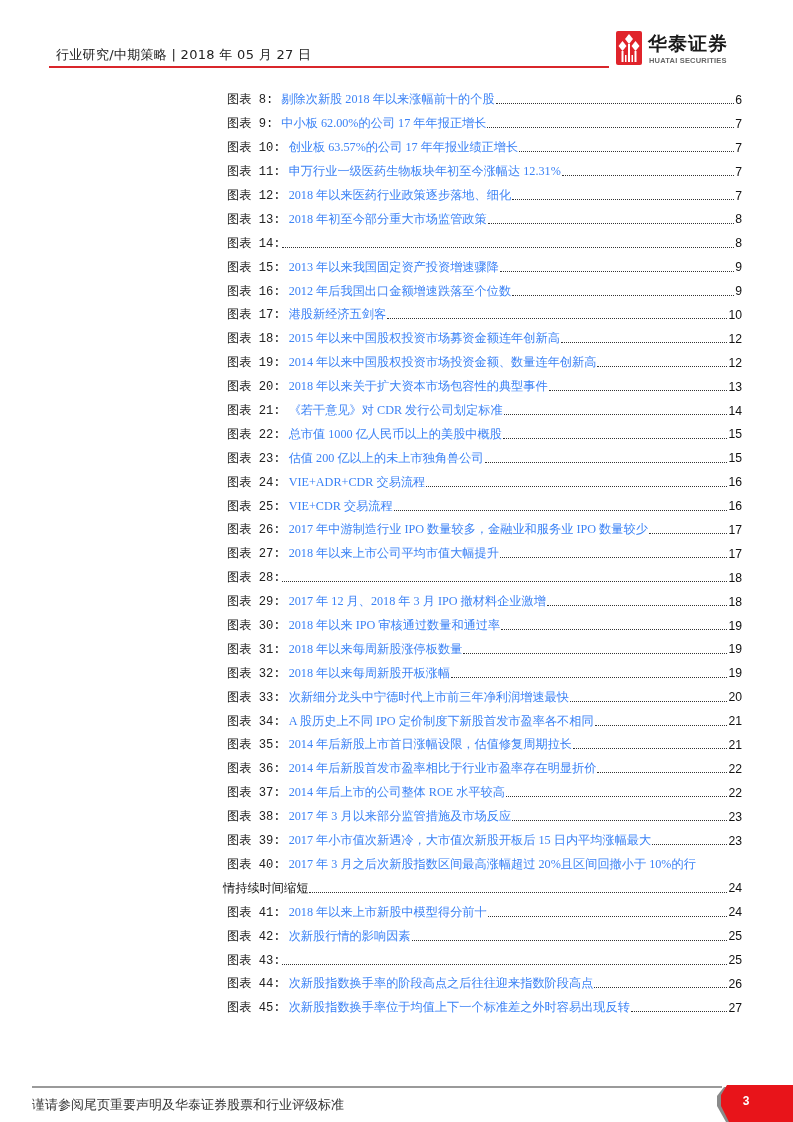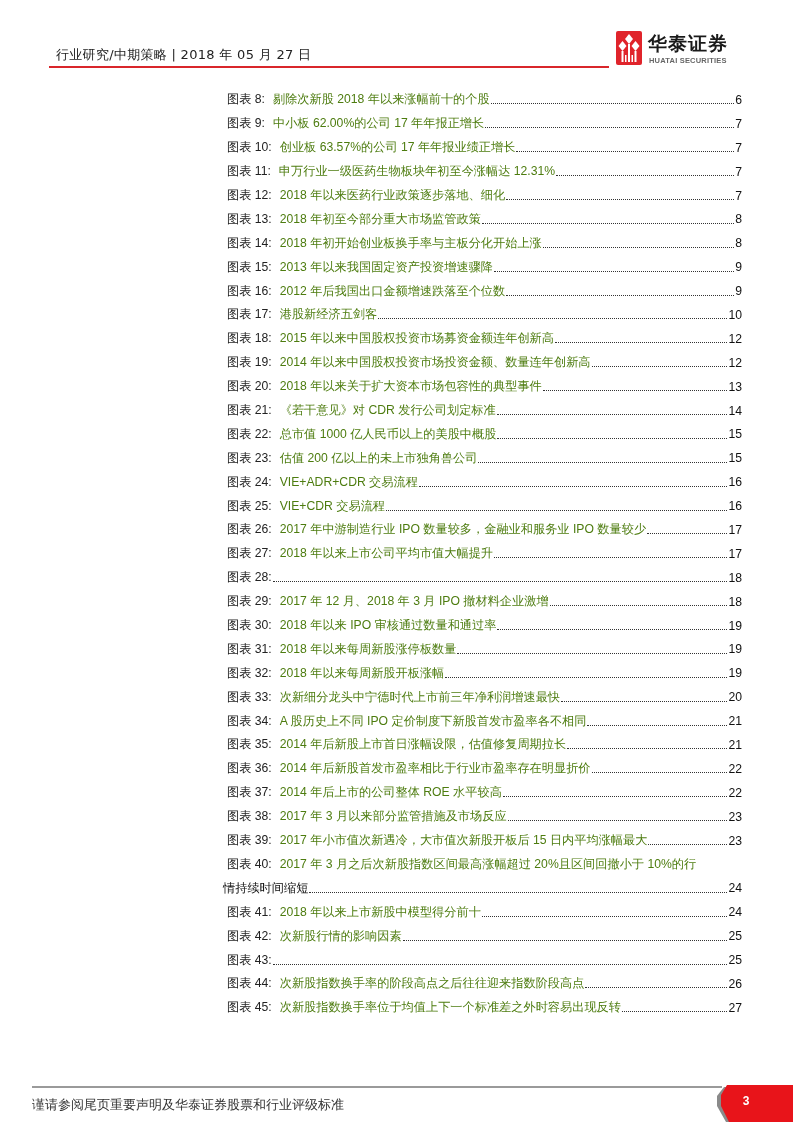--- a/index.html
+++ b/index.html
@@ -8,22 +8,22 @@
     .header { position: absolute; left: 48px; top: 46px; width: 700px; height: 20px; }
     .header-text { position: absolute; left: 2px; top: 0; font-size: 13px; color: #222; white-space: nowrap; letter-spacing: 0.3px; margin-left: 6px; }
     .header-rule { position: absolute; left: 49px; top: 66px; width: 560px; height: 2px; background: #d9262b; }
     .logo { position: absolute; left: 616px; top: 31px; width: 140px; height: 40px; }
     .logo-mark { position: absolute; left: 0; top: 0; width: 26px; height: 34px; }
     .logo-cn { position: absolute; left: 32px; top: 0px; font-size: 19px; font-weight: bold; color: #1a1a1a; letter-spacing: 1px; white-space: nowrap; }
     .logo-en { position: absolute; left: 33px; top: 25px; font-size: 7.5px; color: #666; font-weight: bold; letter-spacing: 0.2px; white-space: nowrap; font-family: "Liberation Sans", sans-serif; }
 
     .toc { position: absolute; left: 227px; top: 88px; width: 515px; }
     .toc-row { position: relative; height: 23.9px; font-size: 12.2px; display: flex; align-items: center; white-space: nowrap; }
-    .toc-label { flex: 0 0 auto; color: #222; font-family: Liberation Sans, sans-serif; }
-    .toc-title { flex: 0 0 auto; margin-left: 8px; color: #4d7c0f; font-family: Liberation Sans, sans-serif; }
+    .toc-label { flex: 0 0 auto; color: #222; font-family: Liberation Mono, monospace; }
+    .toc-title { flex: 0 0 auto; margin-left: 8px; color: #3b82f6; font-family: Liberation Serif, serif; }
     .toc-dots { flex: 1 1 auto; border-bottom: 1.3px dotted #333; margin: 0 1px; position: relative; top: 4px; height: 0; min-width: 6px; }
     .toc-page { flex: 0 0 auto; color: #111; font-family: "Liberation Sans", sans-serif; }
     .toc-row.wrap-first .toc-title { flex: 1 1 auto; }
     .toc-row.wrap-cont .toc-cont { flex: 0 0 auto; color: #111; font-family: "Liberation Sans", "DejaVu Sans", sans-serif; }
     .toc-row.wrap-cont { margin-left: 0; }
 
     .footer-rule { position: absolute; left: 32px; top: 1086px; width: 690px; height: 2px; background: #9a9a9a; }
     .footer-text { position: absolute; left: 32px; top: 1096px; font-size: 13px; color: #333; white-space: nowrap; }
     .page-tab { position: absolute; left: 712px; top: 1084px; width: 81px; height: 38px; }
     .page-num { position: absolute; left: 736px; top: 1094px; width: 20px; font-size: 12px; color: #fff; font-weight: bold; text-align: center; font-family: "Liberation Sans", sans-serif; }
@@ -84,21 +84,20 @@
       <span class="toc-page">7</span>
     </div>
     <div class="toc-row">
       <span class="toc-label">图表 13:</span>
       <span class="toc-title">2018 年初至今部分重大市场监管政策</span>
       <span class="toc-dots"></span>
       <span class="toc-page">8</span>
     </div>
     <div class="toc-row">
       <span class="toc-label">图表 14:</span>
-      <span class="toc-title">2018 年初开始创业板换手率与主板分化开始上涨</span>
       <span class="toc-dots"></span>
       <span class="toc-page">8</span>
     </div>
     <div class="toc-row">
       <span class="toc-label">图表 15:</span>
       <span class="toc-title">2013 年以来我国固定资产投资增速骤降</span>
       <span class="toc-dots"></span>
       <span class="toc-page">9</span>
     </div>
     <div class="toc-row">

